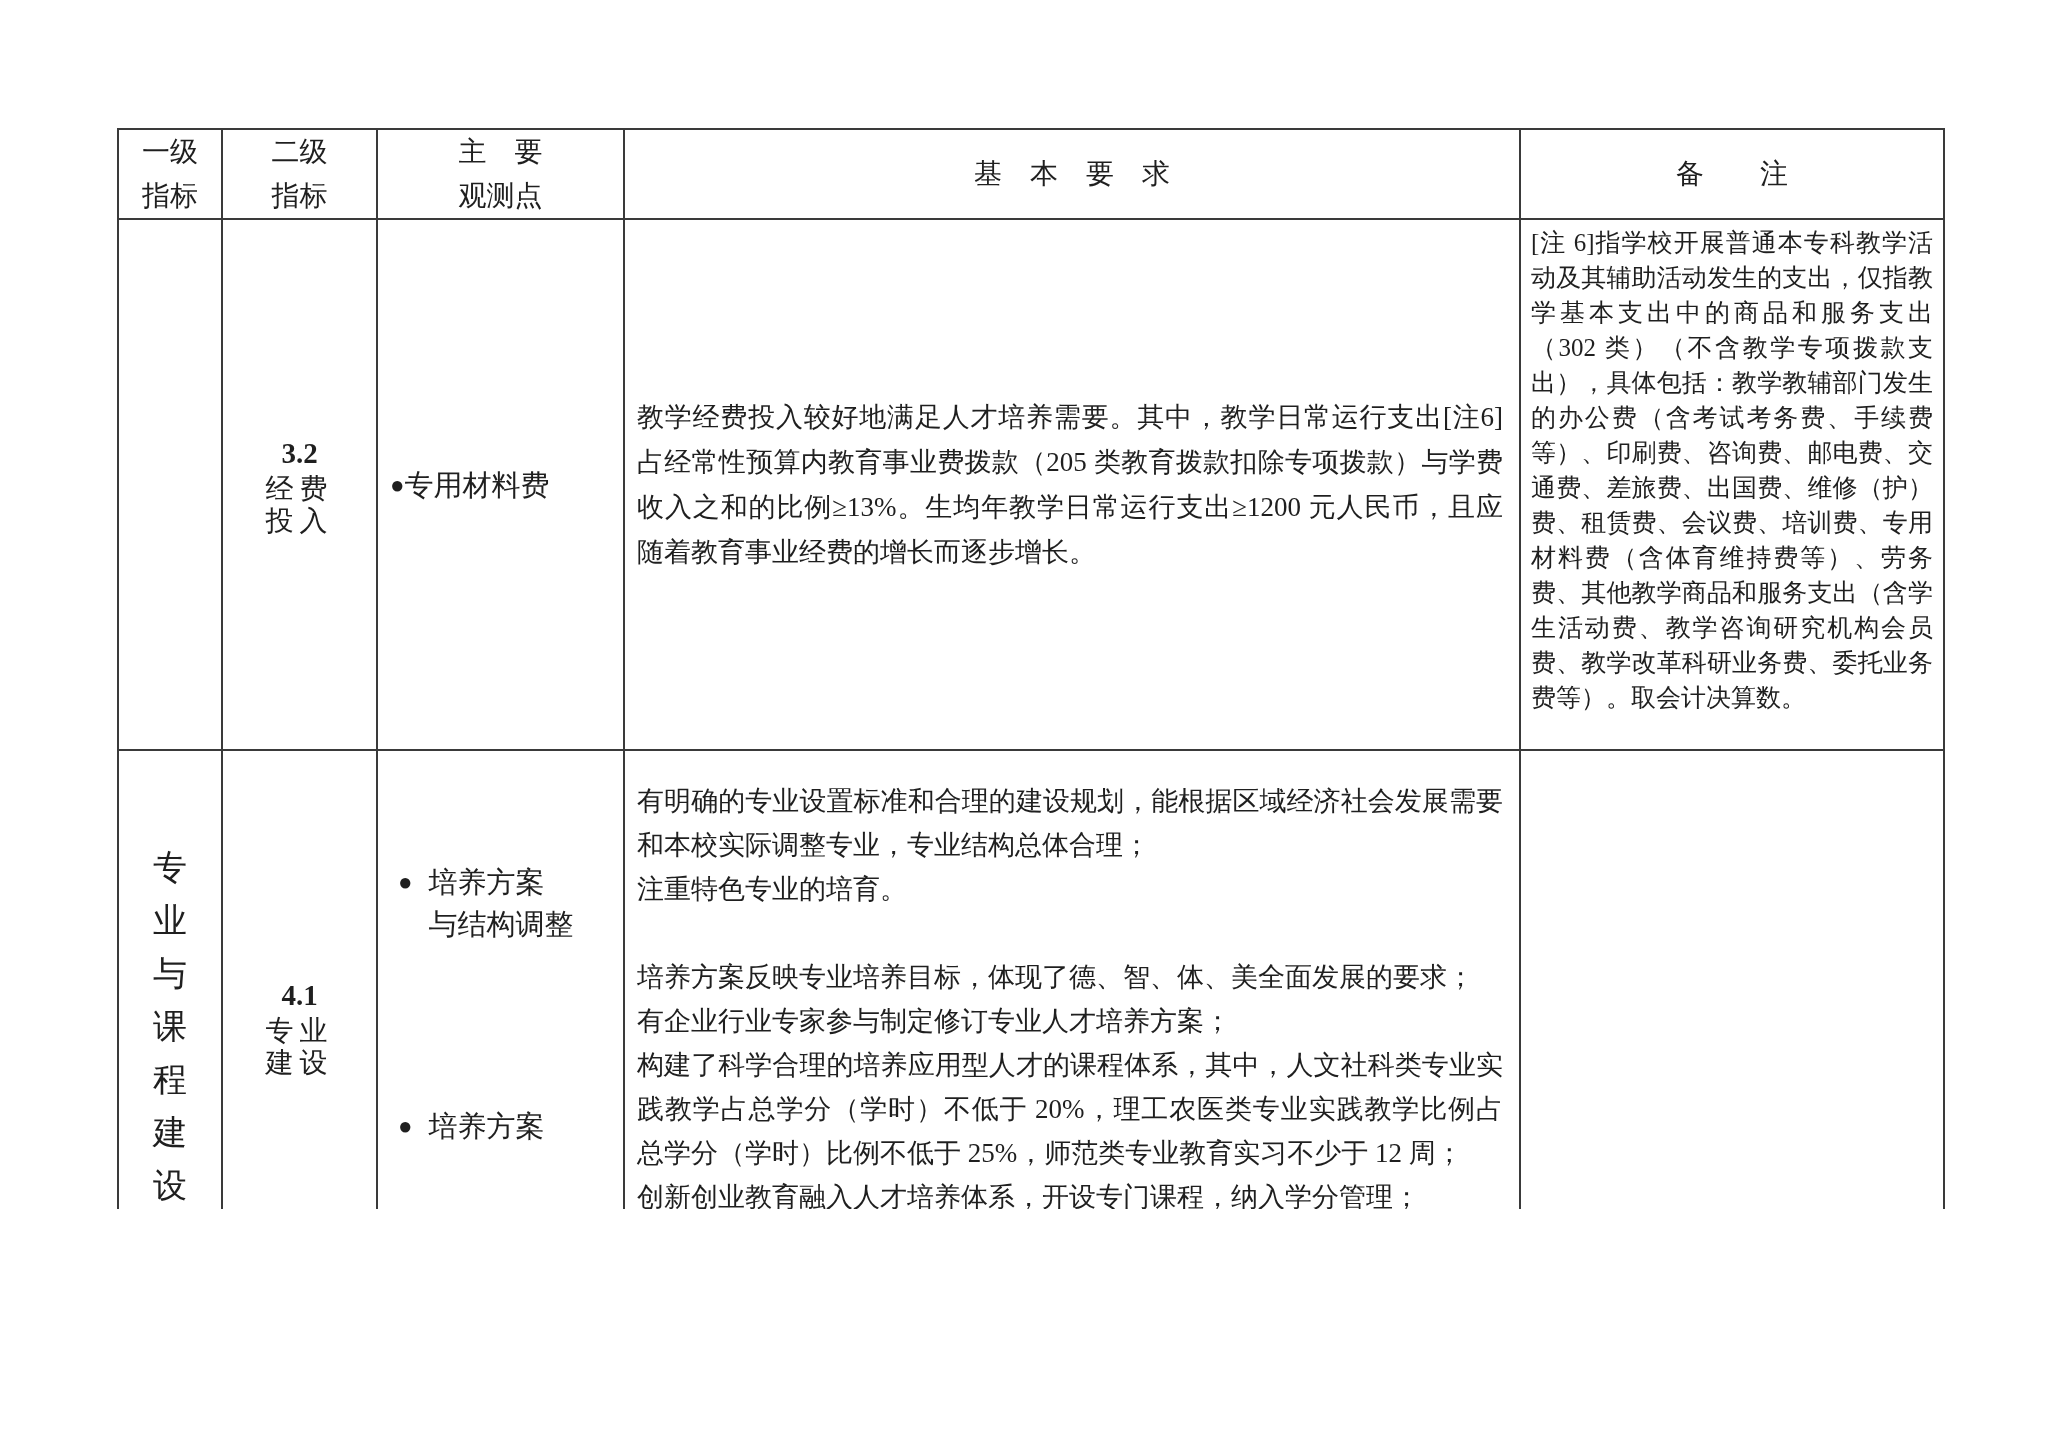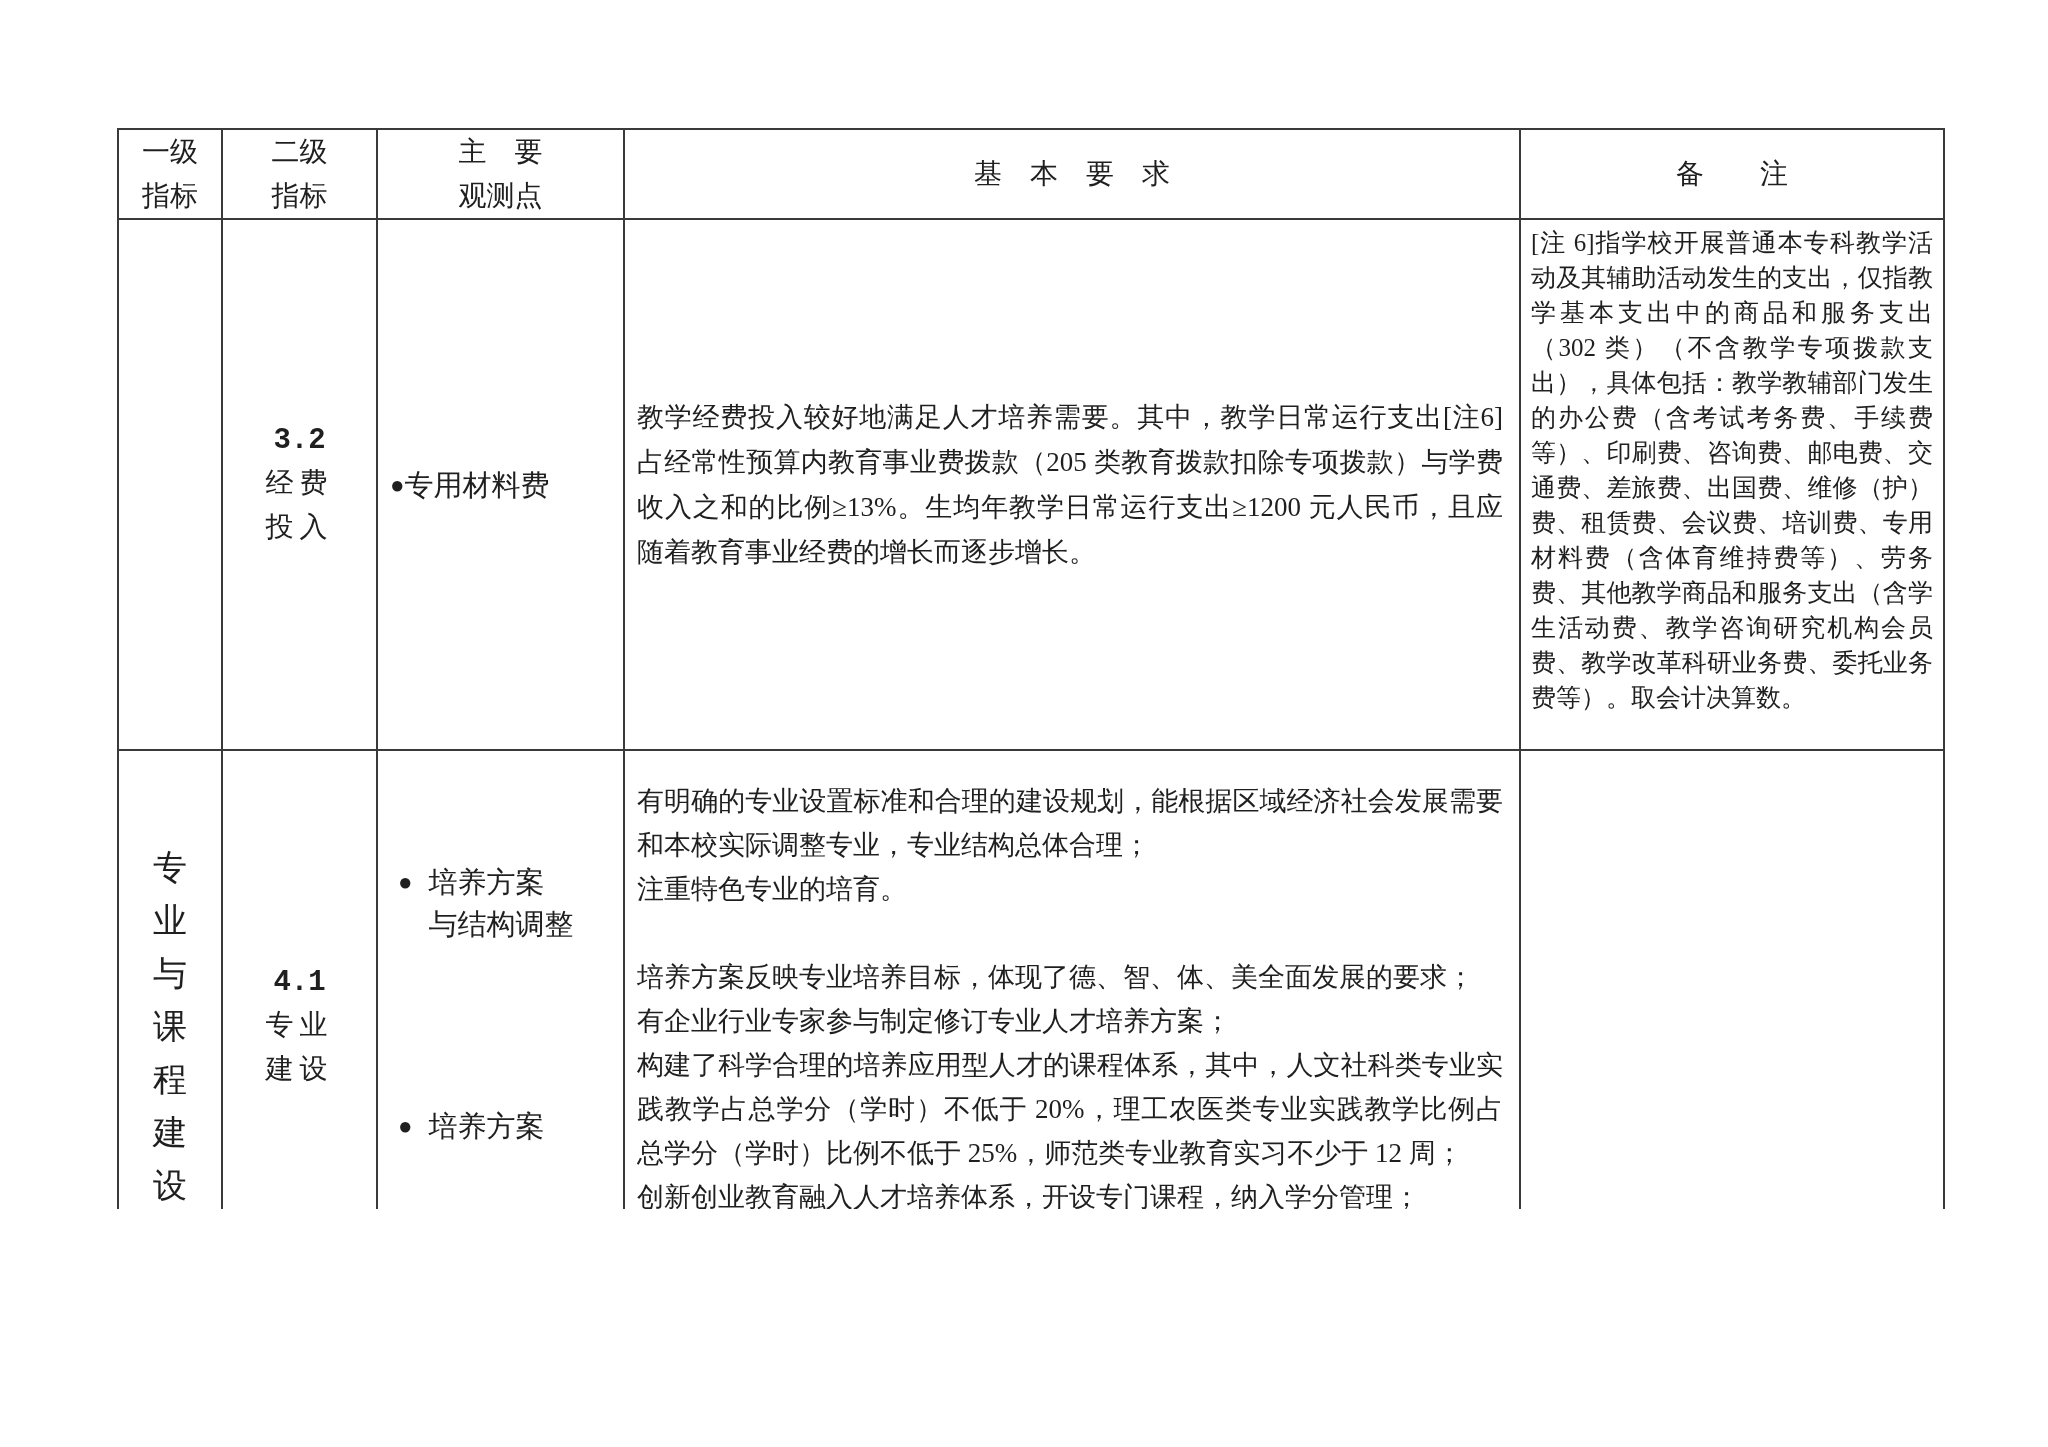--- a/index.html
+++ b/index.html
@@ -52,29 +52,29 @@
     text-align: center;
     font-size: 34px;
     line-height: 53px;
     white-space: pre-wrap;
   }
 
   
   td.cell-l2 { text-align: center; }
   .l2-code {
     display: block;
-    font-family: Liberation Mono, monospace;
+    font-family: Liberation Serif, serif;
     font-weight: 700;
     font-size: 29px;
     line-height: 40px;
   }
   .l2-name {
     display: block;
     font-size: 28px;
-    line-height: 44px;
+    line-height: 32px;
     letter-spacing: 6px;
     white-space: pre-wrap;
   }
 
   
   td.cell-obs { font-size: 29px; vertical-align: middle; }
   .obs {
     display: flex;
     align-items: flex-start;
     padding-left: 12px;

